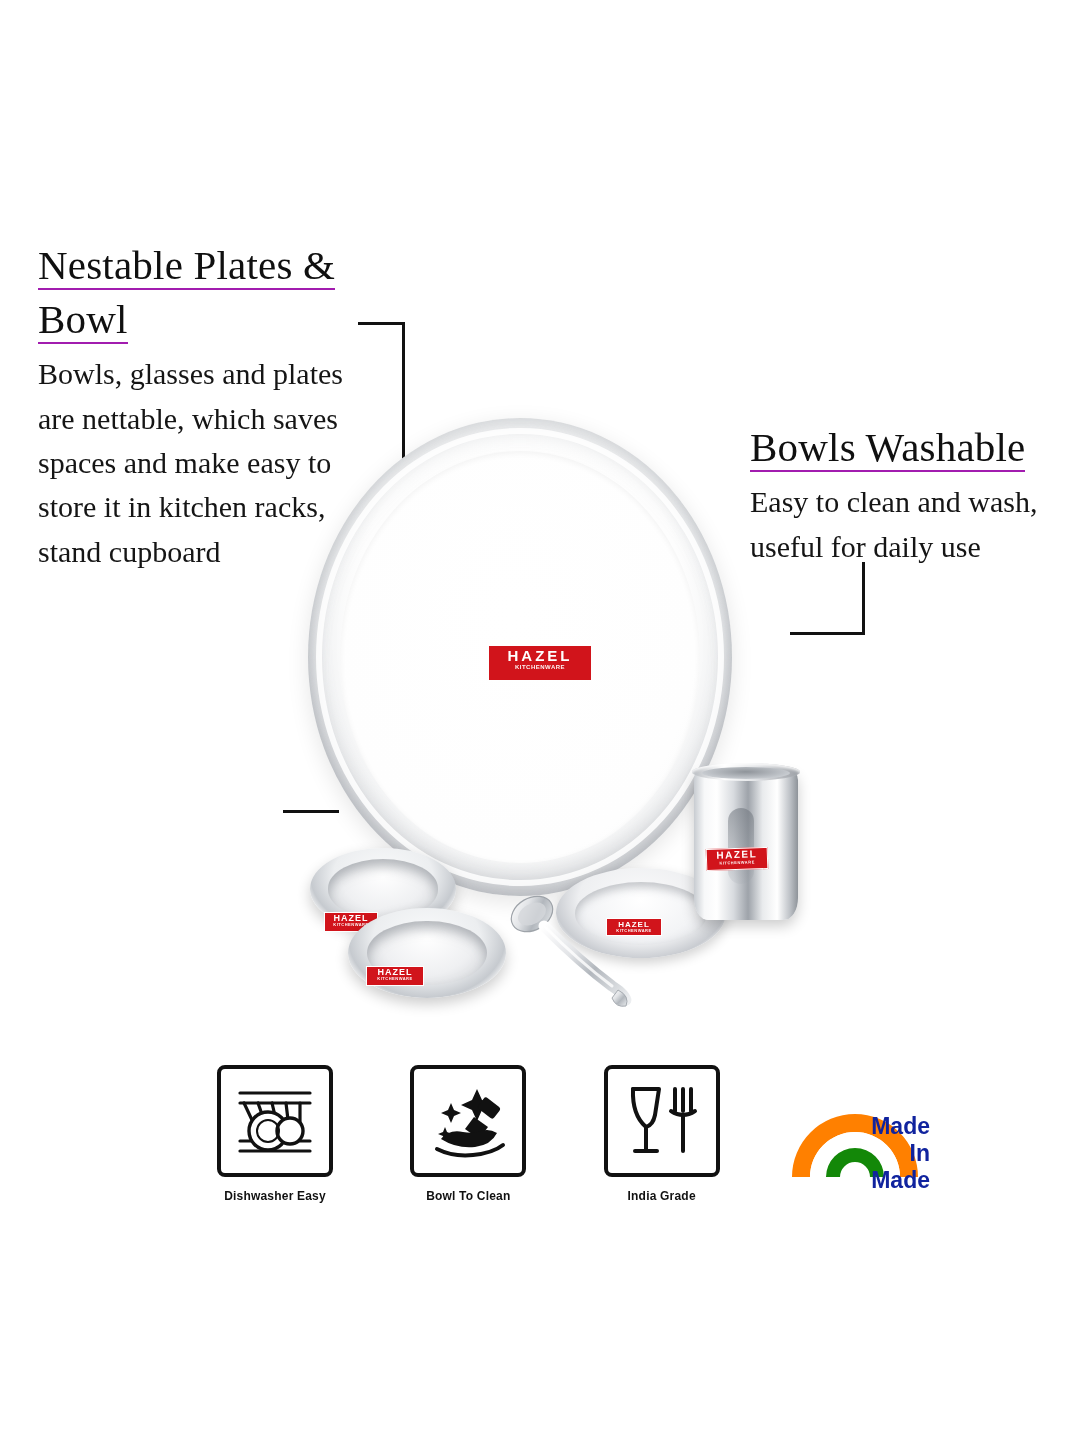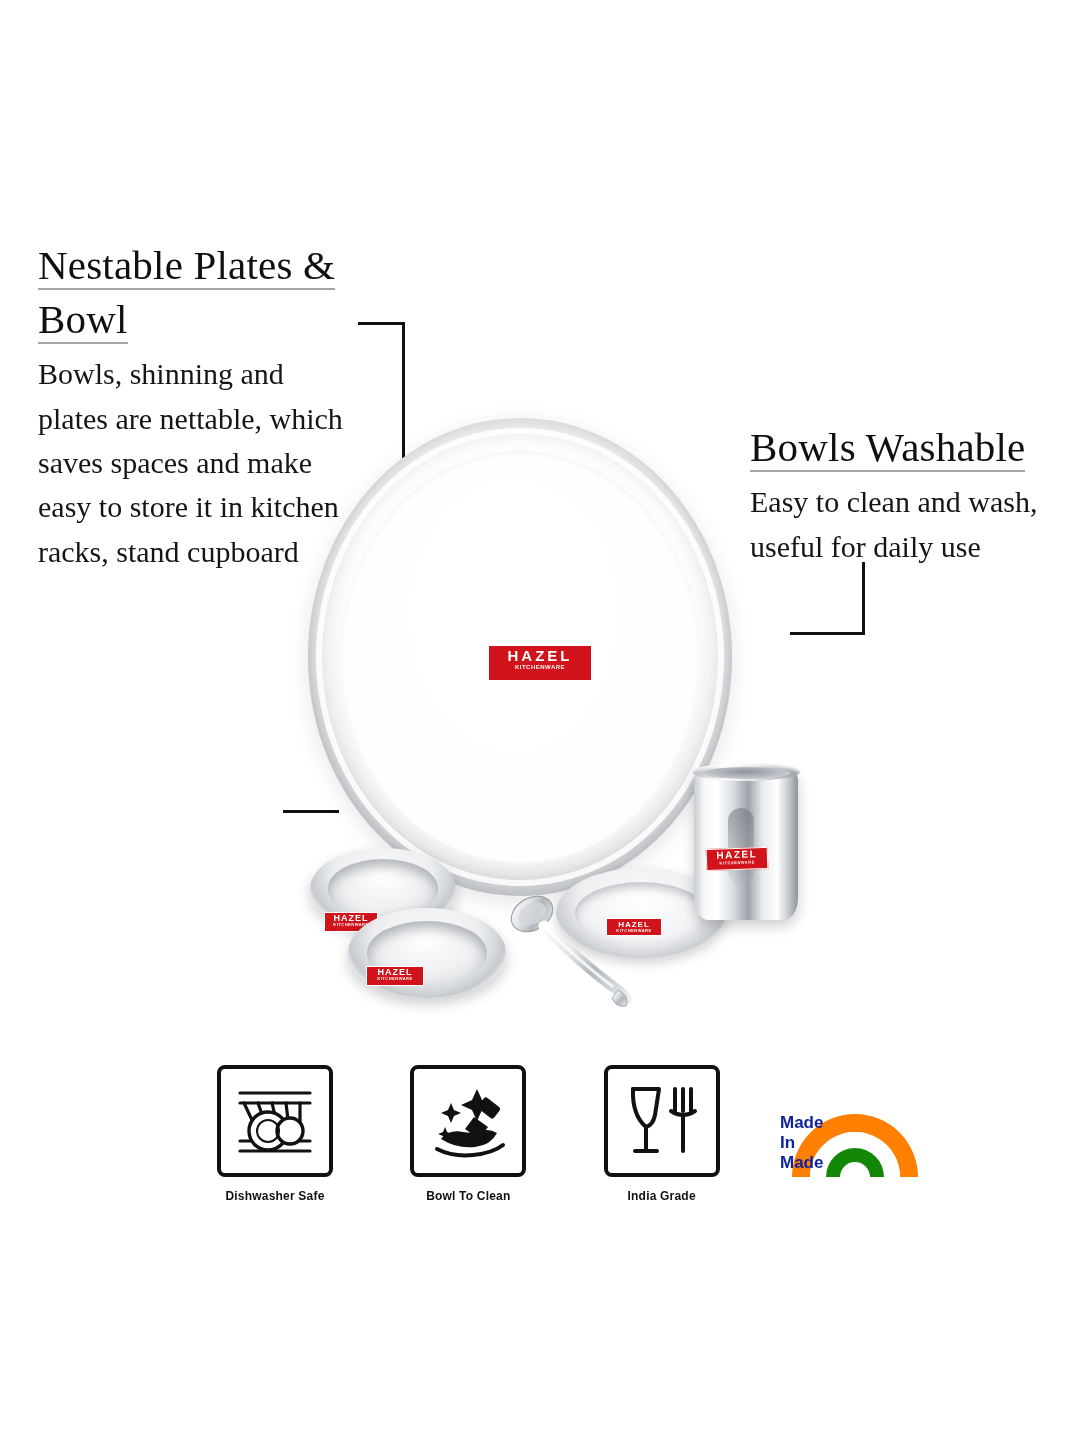--- a/index.html
+++ b/index.html
@@ -25,21 +25,21 @@
   .feature {
     position: absolute;
   }
   .feature-title {
     font-family: "Liberation Serif", serif;
     font-size: 41px;
     line-height: 1.32;
     color: #101010;
     letter-spacing: 0.2px;
     display: inline;
-    border-bottom: 2px solid #a3a3a3;
+    border-bottom: 2px solid #a21caf;
     box-decoration-break: clone;
     -webkit-box-decoration-break: clone;
   }
   .feature-title-wrap {
     display: block;
     margin-bottom: 4px;
   }
   .feature-body {
     font-family: "Liberation Serif", serif;
     font-size: 30px;
@@ -364,38 +364,38 @@
   .made-in-india {
     position: relative;
     width: 150px;
     height: 122px;
   }
   .mii-text {
     position: absolute;
     left: 0;
     top: 48px;
     width: 150px;
-    text-align: left;
+    text-align: right;
     font-family: "Liberation Sans", sans-serif;
     font-weight: bold;
     color: #10239e;
-    font-size: 17px;
+    font-size: 23px;
     line-height: 1.18;
   }
 </style>
 </head>
 <body>
 
 <div class="stage">
 
   <div class="feature" id="feat-nestable">
     <span class="feature-title-wrap">
       <span class="feature-title">Nestable Plates &amp; Bowl</span>
     </span>
-    <div class="feature-body">Bowls, shinning and plates are nettable, which saves spaces and make easy to store it in kitchen racks, stand cupboard</div>
+    <div class="feature-body">Bowls, glasses and plates are nettable, which saves spaces and make easy to store it in kitchen racks, stand cupboard</div>
   </div>
   <div class="conn" id="conn-nestable"></div>
 
   <div class="feature" id="feat-washable">
     <span class="feature-title-wrap">
       <span class="feature-title">Bowls Washable</span>
     </span>
     <div class="feature-body">Easy to clean and wash, useful for daily use</div>
   </div>
   <div class="conn" id="conn-washable"></div>
@@ -478,21 +478,21 @@
           </g>
           <g stroke="#111" stroke-width="3.4" fill="#ffffff">
             <ellipse cx="34" cy="50" rx="19" ry="19"></ellipse>
             <ellipse cx="56" cy="50" rx="13" ry="13"></ellipse>
           </g>
           <g stroke="#111" stroke-width="2" fill="none">
             <ellipse cx="34" cy="50" rx="11" ry="11"></ellipse>
           </g>
         </svg>
       </div>
-      <div class="icon-caption">Dishwasher Safe</div>
+      <div class="icon-caption">Dishwasher Easy</div>
     </div>
 
     <div class="icon-item">
       <div class="icon-box">
         <svg width="82" height="80" viewBox="0 0 82 80">
           <g fill="#111">
             <path d="M50 8 l5 11 11 5 -11 5 -5 11 -5 -11 -11 -5 11 -5 z"></path>
             <path d="M24 22 l3 7 7 3 -7 3 -3 7 -3 -7 -7 -3 7 -3 z"></path>
             <path d="M18 46 l2 5 5 2 -5 2 -2 5 -2 -5 -5 -2 5 -2 z"></path>
           </g>

